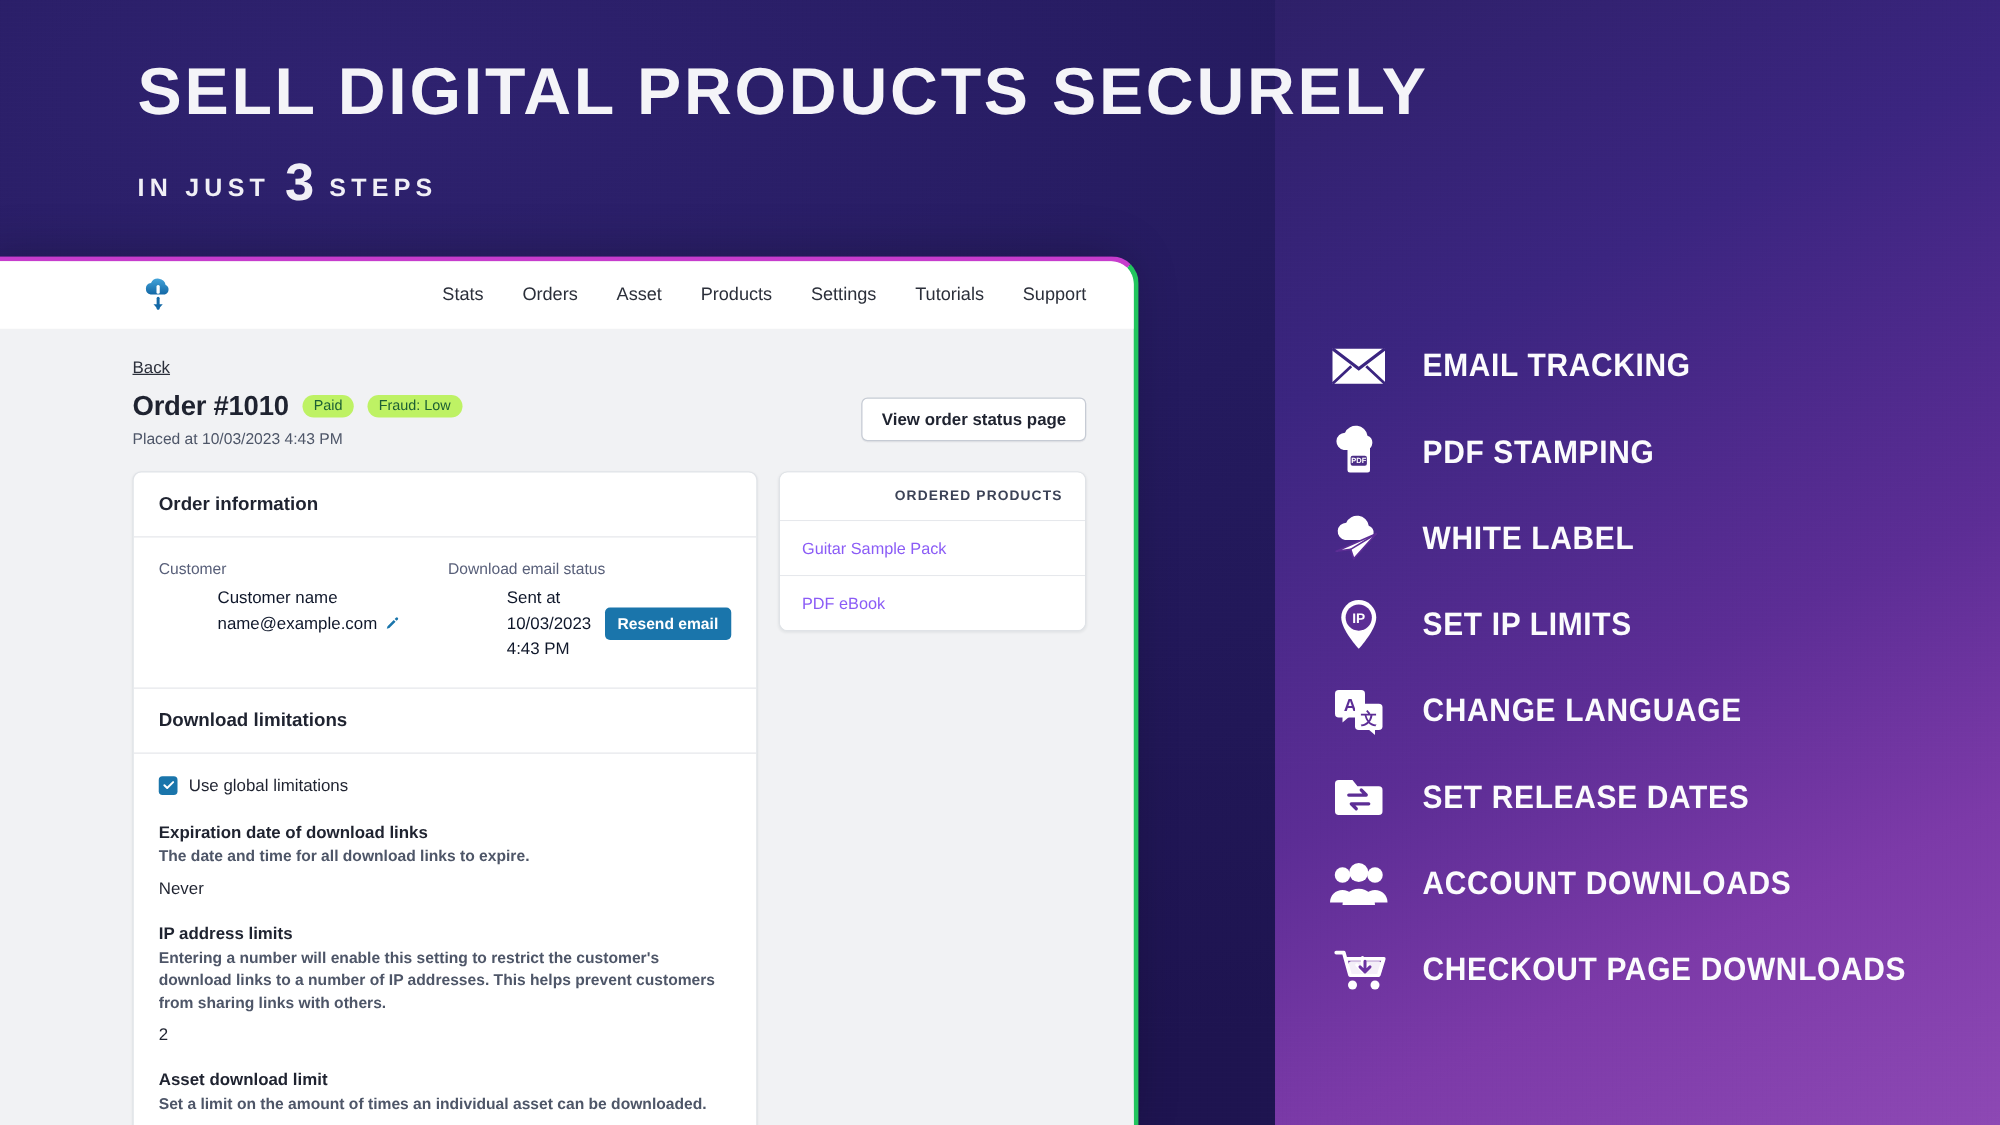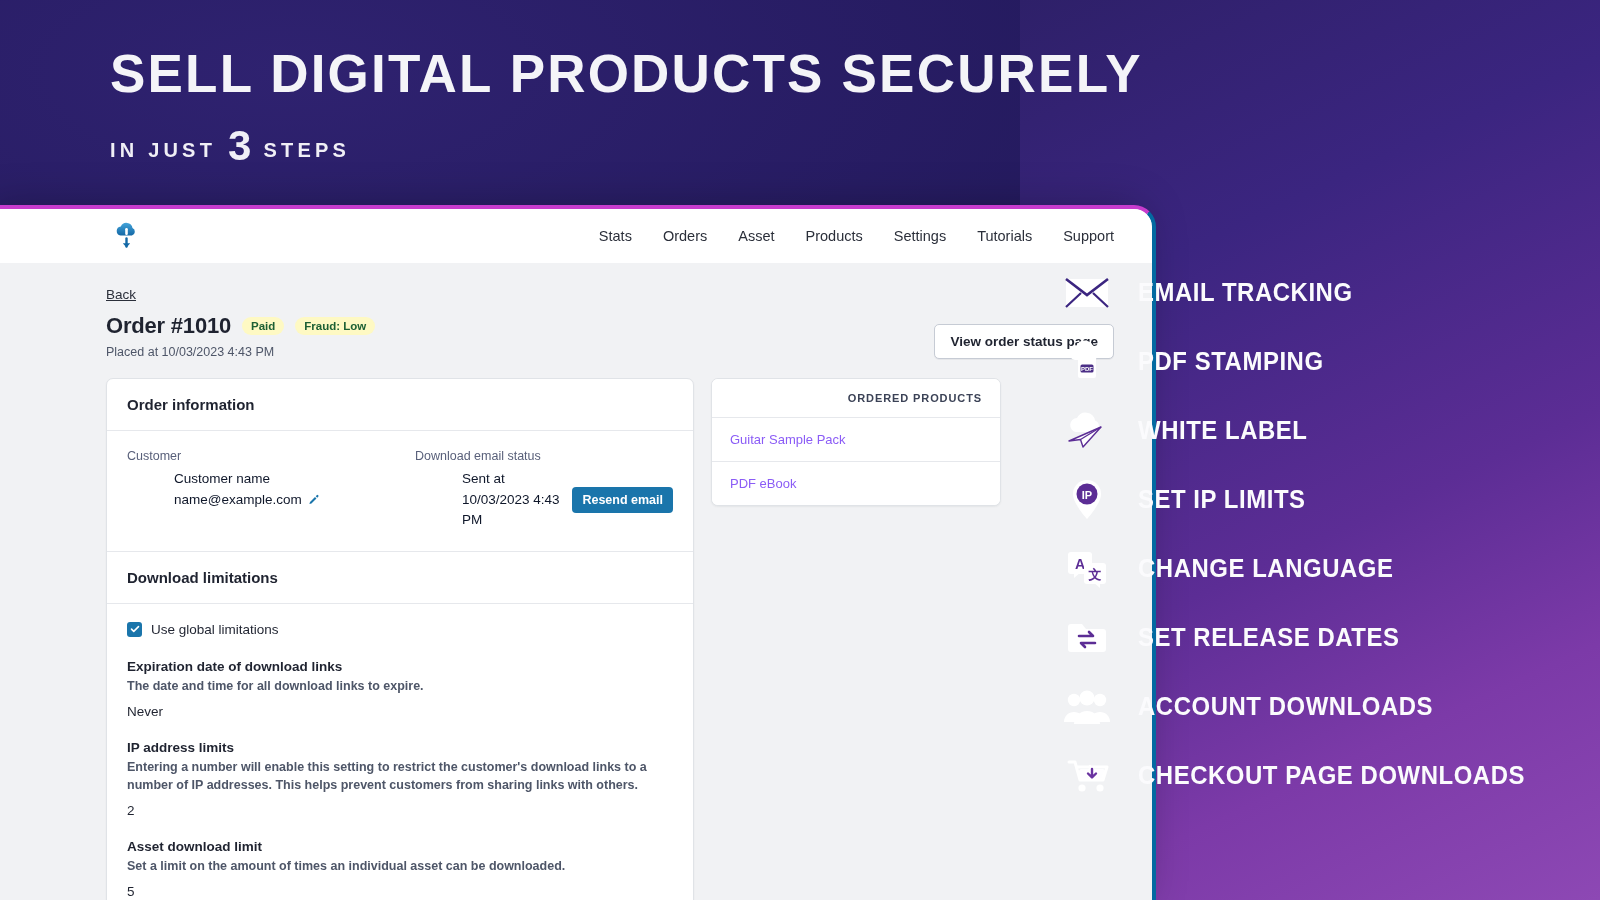--- a/index.html
+++ b/index.html
@@ -71,24 +71,24 @@
     font-weight: 700;
     letter-spacing: 0px;
     position: relative;
     top: 3px;
   }
 
   
   .app-window {
     position: absolute;
     left: 0; top: 205px;
-    width: 1156px; height: 695px;
+    width: 911px; height: 695px;
     background: #f1f2f4;
     border-top: 4px solid #c73ccd;
-    border-right: 4px solid #0369a1;
+    border-right: 4px solid #22c55e;
     border-top-right-radius: 22px;
     overflow: hidden;
     box-shadow: -10px 0 40px rgba(0,0,0,.25);
   }
   .app-topbar {
     height: 54px;
     background: #ffffff;
     display: flex;
     align-items: center;
     border-top-right-radius: 18px;
@@ -122,39 +122,39 @@
   }
   .back-link {
     font-size: 13.5px;
     color: #2b2f3a;
     text-decoration: underline;
     display: inline-block;
     margin-bottom: 11px;
   }
   .order-head-row {
     display: flex;
-    align-items: flex-end;
+    align-items: center;
     justify-content: space-between;
   }
   .order-title-line {
     display: flex;
     align-items: center;
     gap: 11px;
   }
   .order-title {
     font-size: 22px;
     font-weight: 700;
     color: #1f2330;
     letter-spacing: -.2px;
   }
   .badge {
-    background: #fef9c3;
+    background: #bef264;
     color: #1d6034;
     font-size: 11.5px;
-    font-weight: 700;
+    font-weight: 400;
     padding: 3px 9px;
     border-radius: 10px;
     white-space: nowrap;
   }
   .placed-at {
     margin-top: 6px;
     font-size: 12.5px;
     color: #4e5668;
   }
   .btn-outline {

